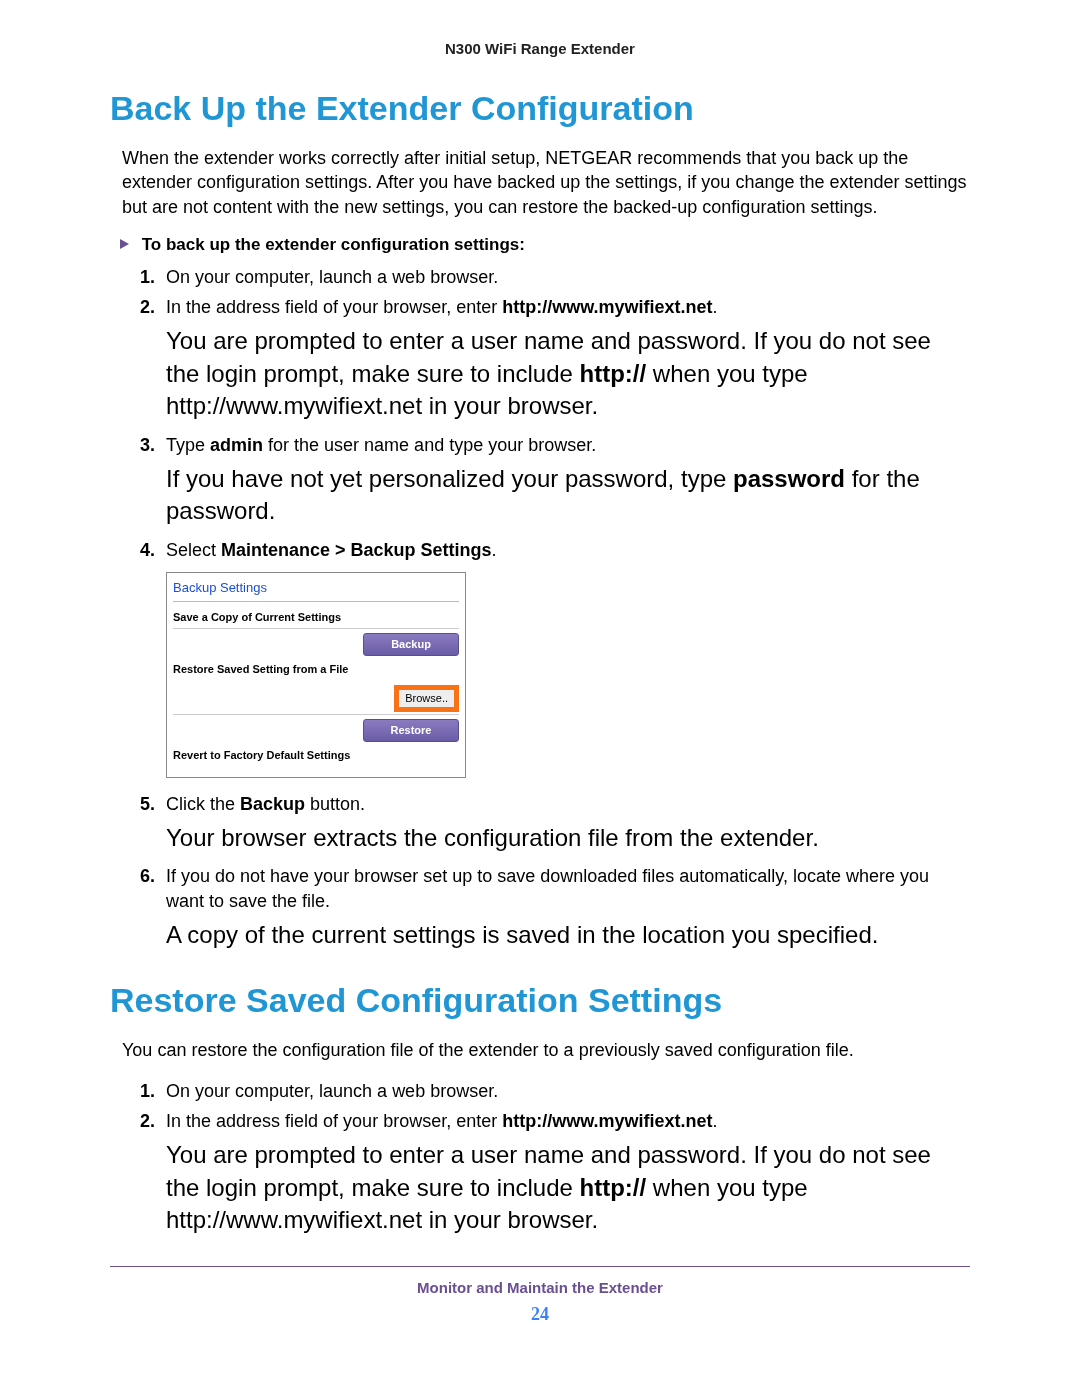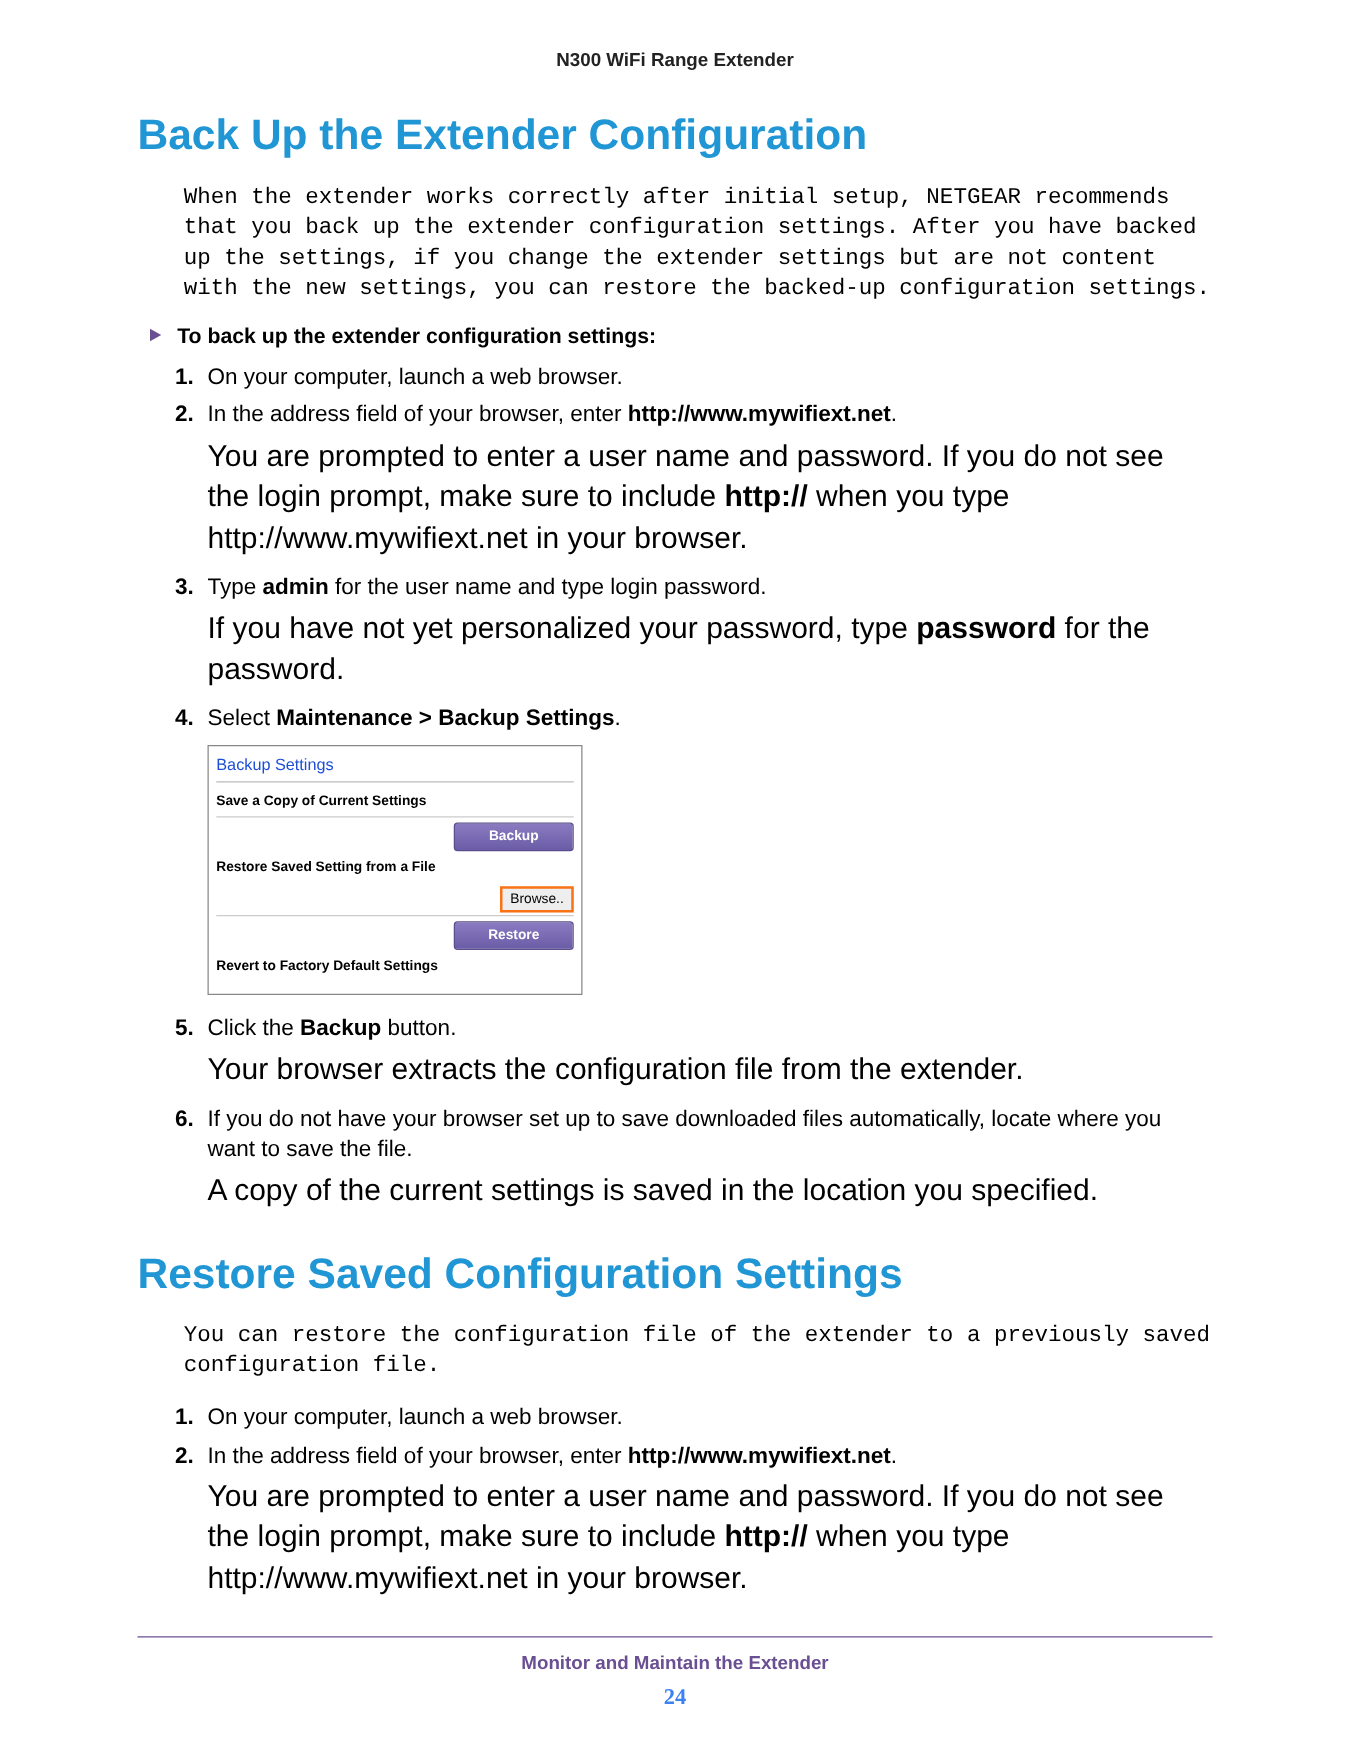--- a/index.html
+++ b/index.html
@@ -29,21 +29,21 @@
     color: #2196d5;
     font-size: 34px;
     margin: 30px 0 18px 0;
   }
   p.body {
     font-size: 18px;
     line-height: 1.35;
     margin: 0 0 16px 0;
     color: #000;
   }
-  p.indent-main { margin-left: 37px; font-family: Liberation Mono, monospace; }
+  p.indent-main { margin-left: 12px; }
   .arrow-line {
     margin: 12px 0 10px 10px;
     font-size: 17px;
     font-weight: bold;
     color: #000;
   }
   .arrow-line .tri {
     display: inline-block;
     width: 0; height: 0;
     border-top: 5px solid transparent;
@@ -122,21 +122,21 @@
     padding: 3px 12px;
     border-radius: 3px;
     border: 1px solid #5a4e8c;
     background: linear-gradient(#8a7bc1, #6a5ca6);
     cursor: pointer;
   }
   .btn-browse {
     display: inline-block;
     font-size: 11px;
     padding: 1px 6px;
-    border: 2px solid #f97316;
+    border: 5px solid #f97316;
     background: #eee;
     cursor: pointer;
   }
   .hr-bottom {
     border: none;
     border-top: 1px solid #6a4f92;
     margin: 30px 0 12px 0;
   }
   .footer {
     text-align: center;
@@ -180,21 +180,21 @@
     <li>
       <span class="num">2.</span>
       <span>In the address field of your browser, enter </span><b>http://www.mywifiext.net</b><span>.</span>
       <p class="sub">
         <span>You are prompted to enter a user name and password. If you do not see the login prompt, make sure to include </span><b>http://</b><span> when you type http://www.mywifiext.net in your browser.</span>
       </p>
     </li>
 
     <li>
       <span class="num">3.</span>
-      <span>Type </span><b>admin</b><span> for the user name and type login password.</span>
+      <span>Type </span><b>admin</b><span> for the user name and type your browser.</span>
       <p class="sub">
         <span>If you have not yet personalized your password, type </span><b>password</b><span> for the password.</span>
       </p>
     </li>
 
     <li>
       <span class="num">4.</span>
       <span>Select </span><b>Maintenance &gt; Backup Settings</b><span>.</span>
 
       

